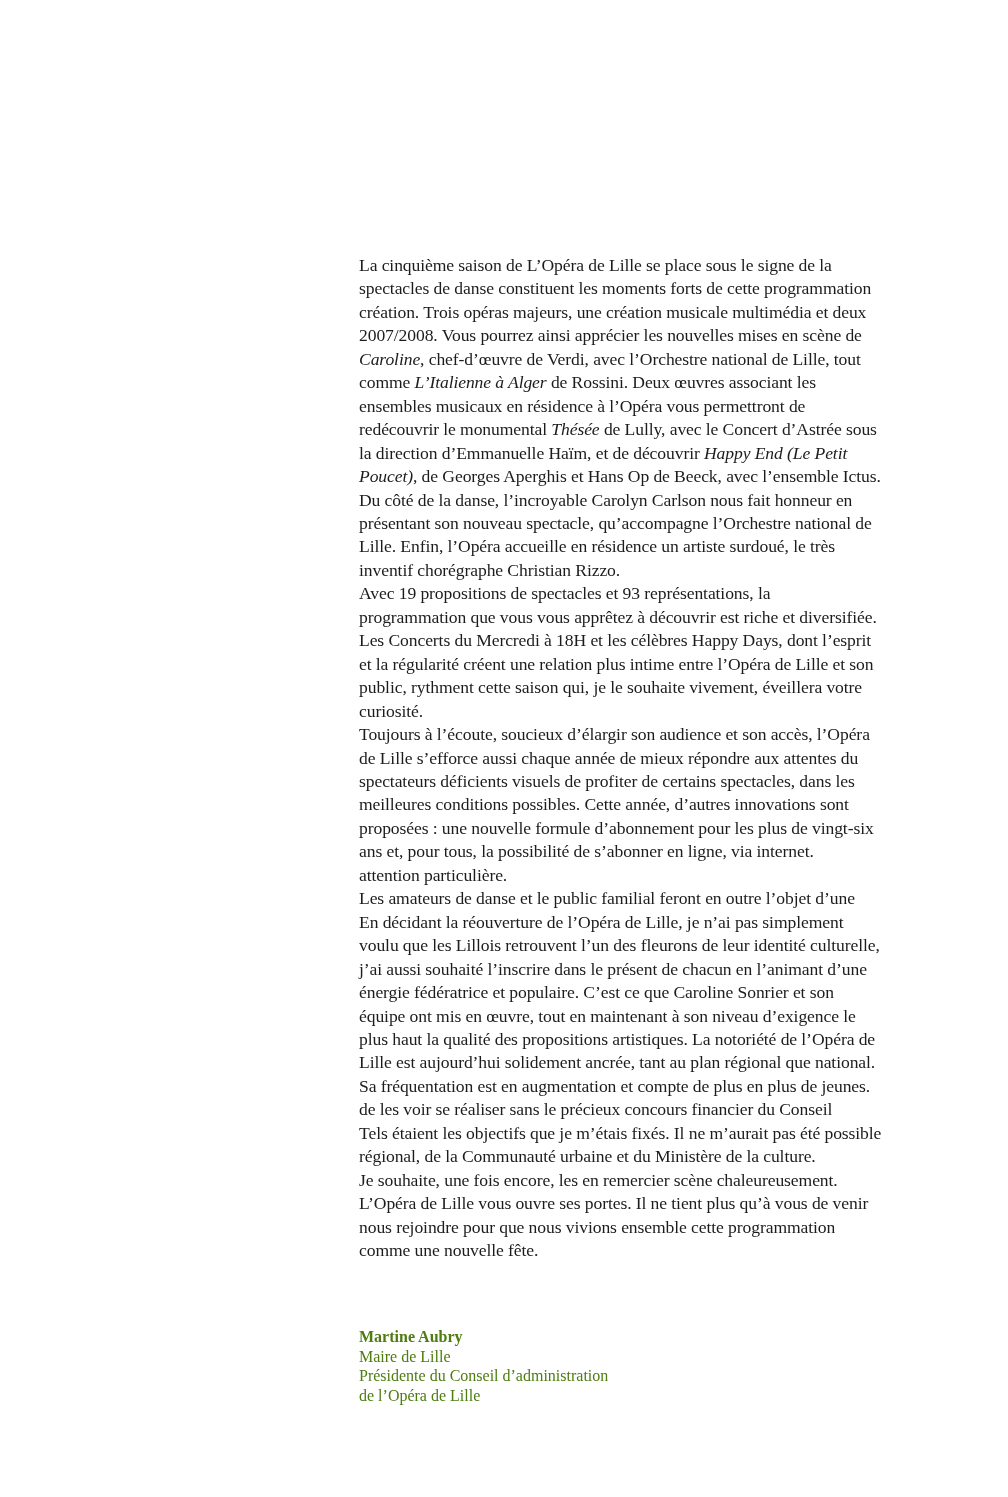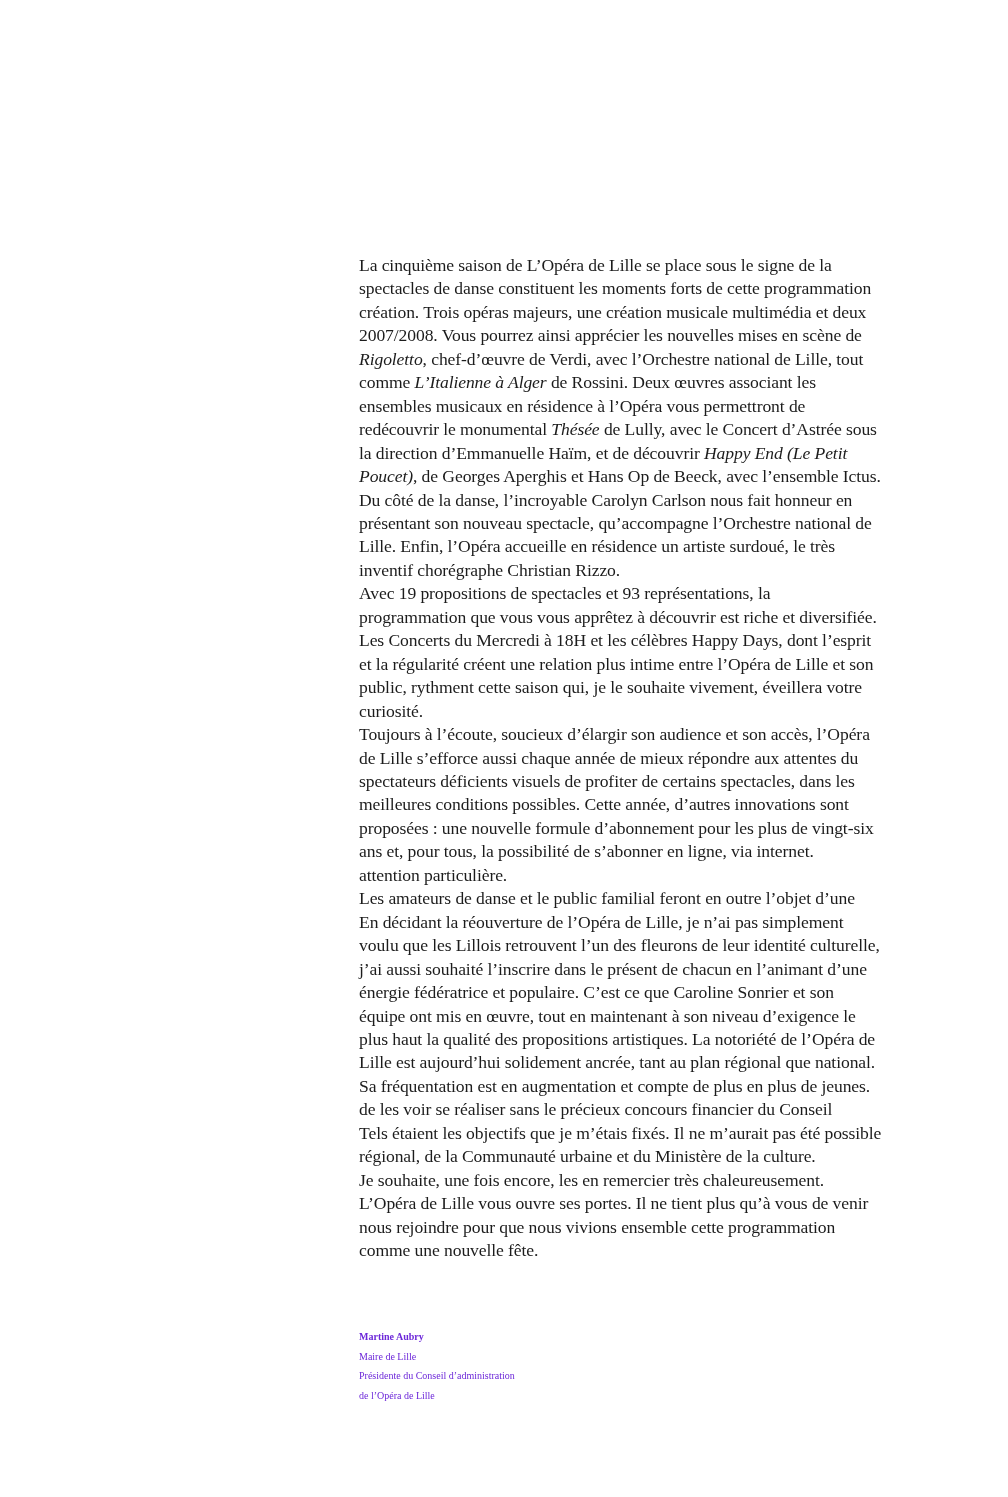--- a/index.html
+++ b/index.html
@@ -35,42 +35,42 @@
     .line {
       display: block;
       white-space: nowrap;
     }
     .line em { font-style: italic; }
     .signature {
       position: absolute;
       left: 359px;
       top: 1327px;
       font-family: "Liberation Serif", "DejaVu Serif", serif;
-      font-size: 10px;
+      font-size: 16px;
       line-height: 19.5px;
-      color: #6d28d9;
+      color: #4d7c0f;
     }
     .signature .name {
       font-weight: bold;
       display: block;
     }
     .signature .role {
       display: block;
     }
   </style>
 </head>
 <body>
 
 <div class="page">
   <div class="body-text" id="letter-body">
       <span class="line"><span>La cinquième saison de L’Opéra de Lille se place sous le signe de la</span></span>
       <span class="line"><span>spectacles de danse constituent les moments forts de cette programmation</span></span>
       <span class="line"><span>création. Trois opéras majeurs, une création musicale multimédia et deux</span></span>
       <span class="line"><span>2007/2008. Vous pourrez ainsi apprécier les nouvelles mises en scène de</span></span>
-      <span class="line"><em>Rigoletto</em><span>, chef-d’œuvre de Verdi, avec l’Orchestre national de Lille, tout</span></span>
+      <span class="line"><em>Caroline</em><span>, chef-d’œuvre de Verdi, avec l’Orchestre national de Lille, tout</span></span>
       <span class="line"><span>comme </span><em>L’Italienne à Alger</em><span> de Rossini. Deux œuvres associant les</span></span>
       <span class="line"><span>ensembles musicaux en résidence à l’Opéra vous permettront de</span></span>
       <span class="line"><span>redécouvrir le monumental </span><em>Thésée</em><span> de Lully, avec le Concert d’Astrée sous</span></span>
       <span class="line"><span>la direction d’Emmanuelle Haïm, et de découvrir </span><em>Happy End (Le Petit</em></span>
       <span class="line"><em>Poucet)</em><span>, de Georges Aperghis et Hans Op de Beeck, avec l’ensemble Ictus.</span></span>
       <span class="line"><span>Du côté de la danse, l’incroyable Carolyn Carlson nous fait honneur en</span></span>
       <span class="line"><span>présentant son nouveau spectacle, qu’accompagne l’Orchestre national de</span></span>
       <span class="line"><span>Lille. Enfin, l’Opéra accueille en résidence un artiste surdoué, le très</span></span>
       <span class="line"><span>inventif chorégraphe Christian Rizzo.</span></span>
       <span class="line"><span>Avec 19 propositions de spectacles et 93 représentations, la</span></span>
@@ -91,21 +91,21 @@
       <span class="line"><span>voulu que les Lillois retrouvent l’un des fleurons de leur identité culturelle,</span></span>
       <span class="line"><span>j’ai aussi souhaité l’inscrire dans le présent de chacun en l’animant d’une</span></span>
       <span class="line"><span>énergie fédératrice et populaire. C’est ce que Caroline Sonrier et son</span></span>
       <span class="line"><span>équipe ont mis en œuvre, tout en maintenant à son niveau d’exigence le</span></span>
       <span class="line"><span>plus haut la qualité des propositions artistiques. La notoriété de l’Opéra de</span></span>
       <span class="line"><span>Lille est aujourd’hui solidement ancrée, tant au plan régional que national.</span></span>
       <span class="line"><span>Sa fréquentation est en augmentation et compte de plus en plus de jeunes.</span></span>
       <span class="line"><span>de les voir se réaliser sans le précieux concours financier du Conseil</span></span>
       <span class="line"><span>Tels étaient les objectifs que je m’étais fixés. Il ne m’aurait pas été possible</span></span>
       <span class="line"><span>régional, de la Communauté urbaine et du Ministère de la culture.</span></span>
-      <span class="line"><span>Je souhaite, une fois encore, les en remercier très chaleureusement.</span></span>
+      <span class="line"><span>Je souhaite, une fois encore, les en remercier scène chaleureusement.</span></span>
       <span class="line"><span>L’Opéra de Lille vous ouvre ses portes. Il ne tient plus qu’à vous de venir</span></span>
       <span class="line"><span>nous rejoindre pour que nous vivions ensemble cette programmation</span></span>
       <span class="line"><span>comme une nouvelle fête.</span></span>
     </div>
 
   <div class="signature">
     <span class="name">Martine Aubry</span>
     <span class="role">Maire de Lille</span>
     <span class="role">Présidente du Conseil d’administration</span>
     <span class="role">de l’Opéra de Lille</span>

